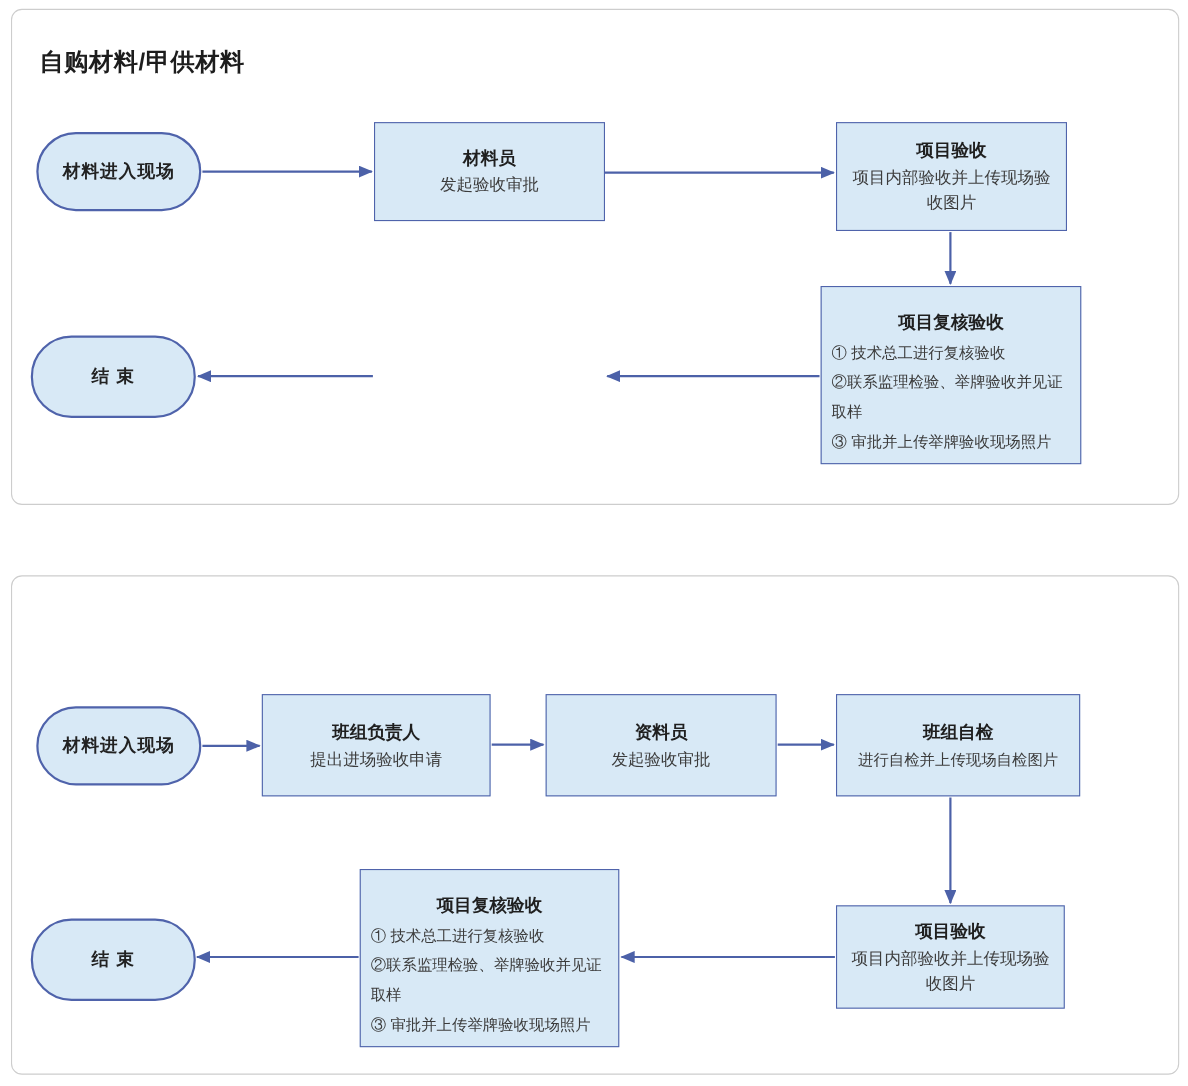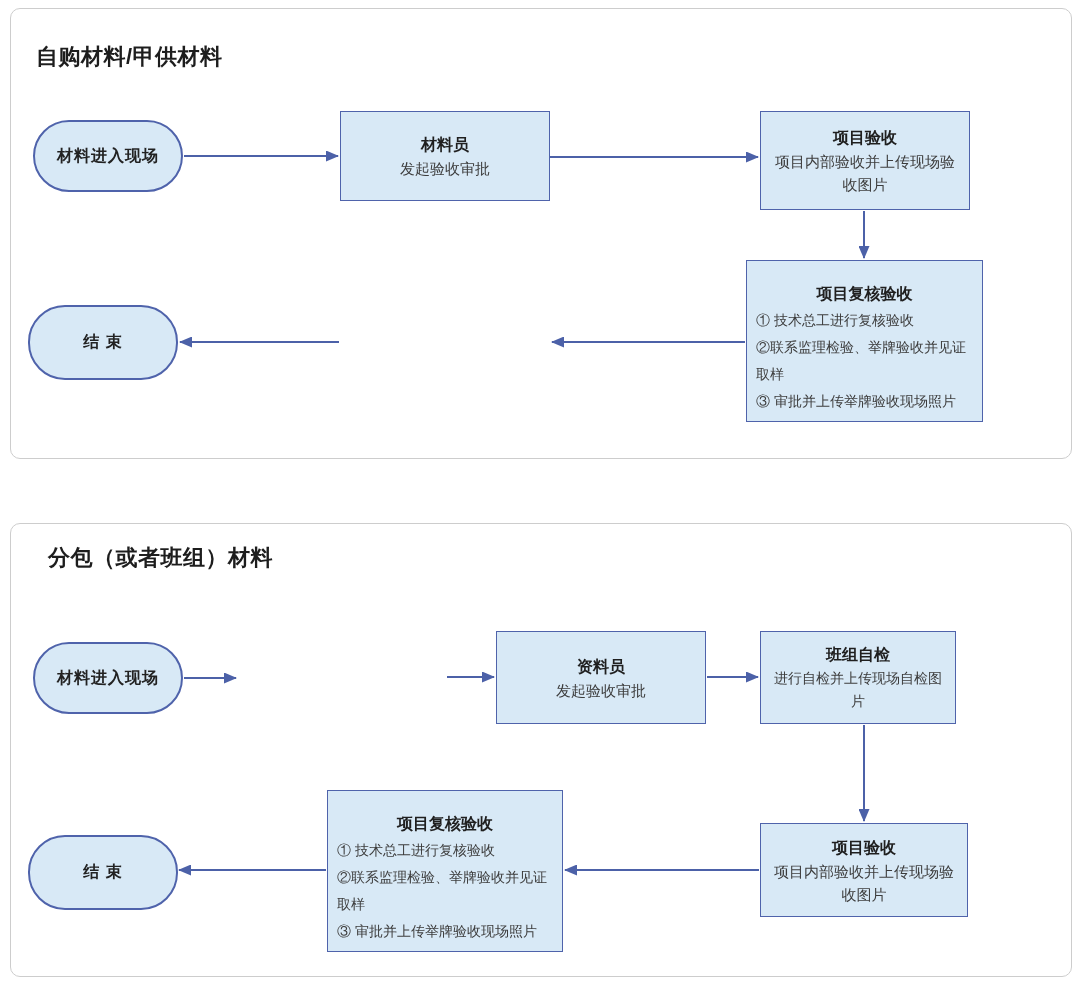--- a/index.html
+++ b/index.html
@@ -55,21 +55,20 @@
 </style>
 </head>
 <body>
 
 <div class="stage">
 
   <div class="panel" style="left:10px;top:8px;width:1062px;height:451px;"></div>
   <div class="panel-title" style="left:36px;top:42px;">自购材料/甲供材料</div>
 
   <div class="panel" style="left:10px;top:523px;width:1062px;height:454px;"></div>
-  <div class="panel-title" style="left:48px;top:543px;">分包（或者班组）材料</div>
 
   <svg class="arrow-layer" width="1080" height="987" viewBox="0 0 1080 987">
     <defs>
       <marker id="arw" markerUnits="userSpaceOnUse" markerWidth="13" markerHeight="11" refX="12" refY="5.5" orient="auto">
         <path d="M0,0 L13,5.5 L0,11 Z"></path>
       </marker>
     </defs>
 
     <line x1="184" y1="156" x2="338" y2="156" marker-end="url(#arw)"></line>
     <line x1="550" y1="157" x2="758" y2="157" marker-end="url(#arw)"></line>
@@ -110,27 +109,31 @@
 
 
   <div class="node pill" style="left:28px;top:305px;width:150px;height:75px;">
     <span>结 束</span>
   </div>
 
   <div class="node pill" style="left:33px;top:642px;width:150px;height:72px;">
     <span>材料进入现场</span>
   </div>
 
+  <div class="node box" style="left:238px;top:631px;width:208px;height:93px;">
+    <div class="node-title">班组负责人</div>
+    <div class="node-desc">提出进场验收申请</div>
+  </div>
 
   <div class="node box" style="left:496px;top:631px;width:210px;height:93px;">
     <div class="node-title">资料员</div>
     <div class="node-desc">发起验收审批</div>
   </div>
 
-  <div class="node box" style="left:760px;top:631px;width:196px;height:93px;">
+  <div class="node box" style="left:760px;top:631px;width:222px;height:93px;">
     <div class="node-title">班组自检</div>
     <div class="node-desc small">进行自检并上传现场自检图片</div>
   </div>
 
   <div class="node box" style="left:760px;top:823px;width:208px;height:94px;">
     <div class="node-title">项目验收</div>
     <div class="node-desc">项目内部验收并上传现场验收图片</div>
   </div>
 
   <div class="node review" style="left:327px;top:790px;width:236px;height:162px;">

